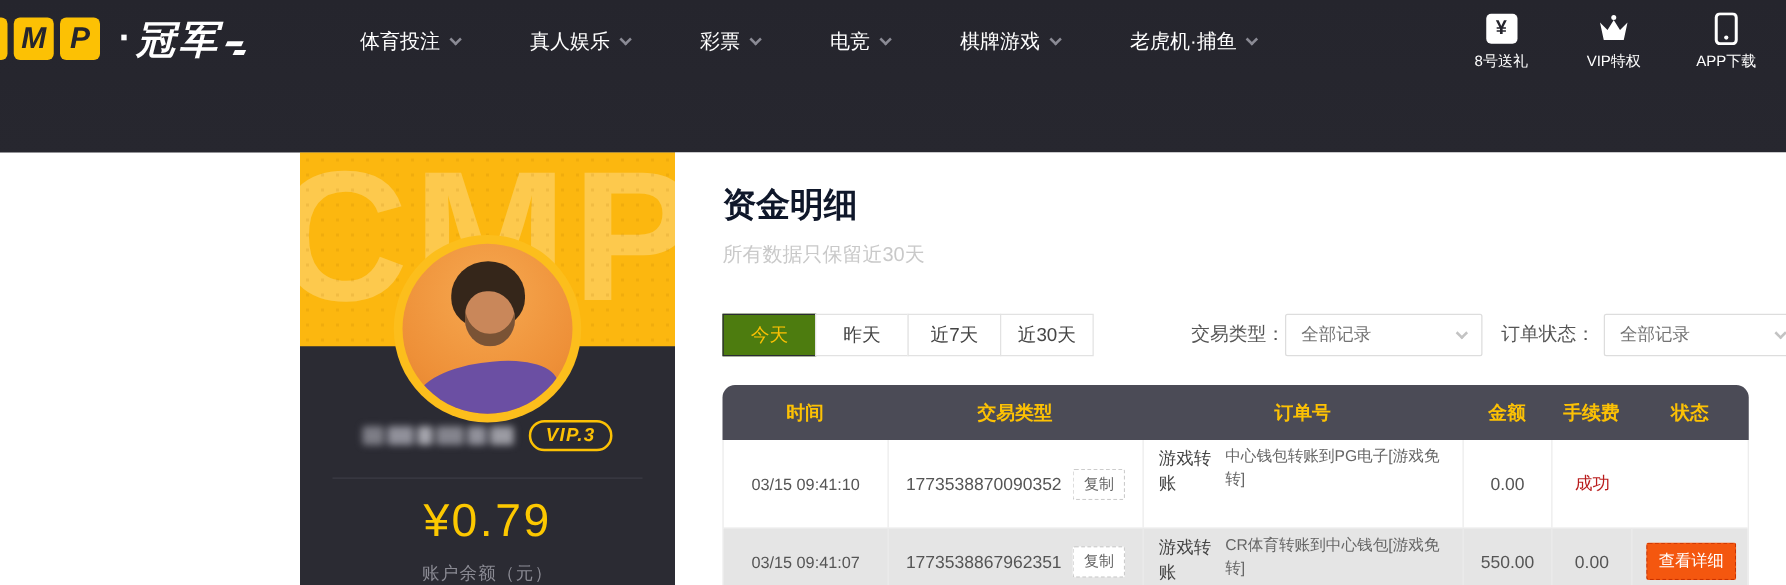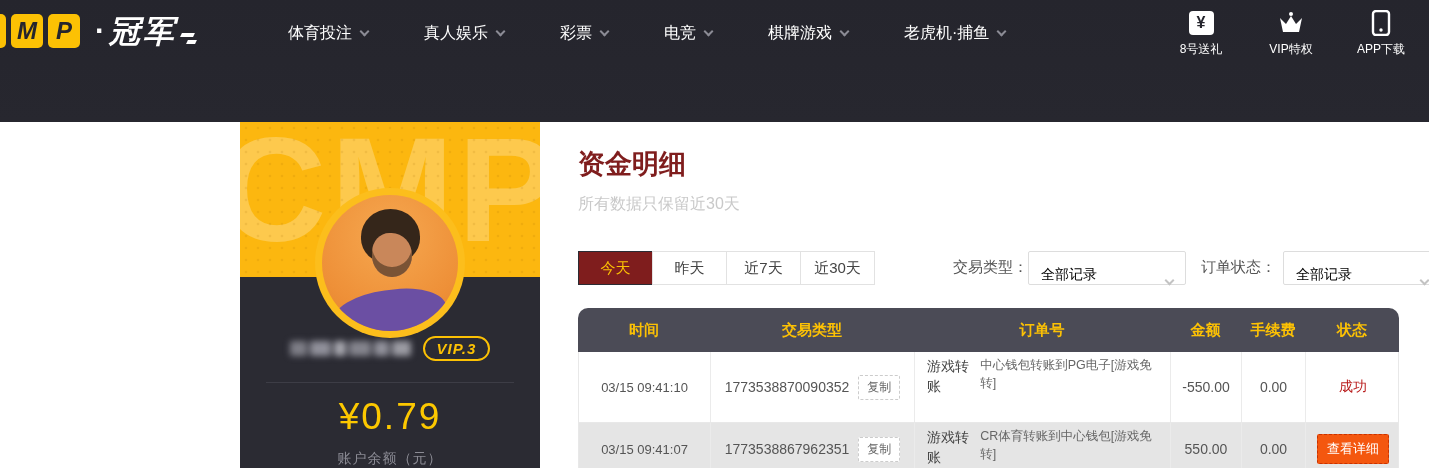--- a/index.html
+++ b/index.html
@@ -71,35 +71,35 @@
       font-size:15px; font-weight:bold; font-style:italic; letter-spacing:1px; }
 
   .side-divider { position:absolute; top:260px; left:26px; right:26px; height:1px; background:#3d3d46; }
   .balance { position:absolute; top:274px; left:0; width:100%; text-align:center;
       color:#fcc800; font-size:37px; font-weight:500; letter-spacing:2px; }
   .balance-caption { position:absolute; top:328px; left:0; width:100%; text-align:center;
       color:#8b8b94; font-size:14px; letter-spacing:1px; }
 
   
   .main { position:absolute; left:540px; top:122px; right:0; bottom:0; background:#fff; }
-  .page-title { position:absolute; left:38px; top:24px; font-size:27px; color:#7f1d1d; font-weight:600; }
+  .page-title { position:absolute; left:38px; top:24px; font-size:27px; color:#0f172a; font-weight:600; }
   .page-subtitle { position:absolute; left:38px; top:72px; font-size:16px; color:#c9c9c9; }
 
   .controls { position:absolute; left:38px; top:129px; right:0; height:34px; }
   .tabs { position:absolute; left:0; top:0; display:flex; }
   .tab { width:75px; height:34px; display:flex; align-items:center; justify-content:center;
       font-size:15px; color:#444; background:#fff; border:1px solid #e2e2e2; margin-left:-1px; cursor:pointer; }
   .tab:first-child { margin-left:0; }
-  .tab.active { background:#7f1d1d; color:#fcc104; border-color:#2b2b33; }
+  .tab.active { background:#4d7c0f; color:#fcc104; border-color:#2b2b33; }
 
   .filter-label { position:absolute; top:7px; font-size:15px; color:#555; white-space:nowrap; }
   .fl-1 { left:375px; } .fl-2 { left:623px; }
   .select { position:absolute; top:0; height:34px; width:158px; border:1px solid #ddd; border-radius:2px;
-      background:#fff; display:flex; align-items:flex-end; justify-content:space-between;
-      padding:0 12px; font-size:14px; color:#000000; cursor:pointer; }
+      background:#fff; display:flex; align-items:center; justify-content:space-between;
+      padding:0 12px; font-size:14px; color:#737373; cursor:pointer; }
   .sel-1 { left:450px; } .sel-2 { left:705px; }
   .sel-chev { width:7px; height:7px; border-right:2px solid #c3c3c3; border-bottom:2px solid #c3c3c3;
       transform:rotate(45deg); margin-top:-3px; }
 
   
   .table { position:absolute; left:38px; top:186px; width:821px; }
   .thead { display:grid; grid-template-columns:132px 204px 256px 71px 64px 94px; height:44px;
       background:#4b4b56; border-radius:10px 10px 0 0; align-items:center; }
   .th { text-align:center; color:#fcc104; font-size:15px; font-weight:bold; }
   .trow { display:grid; grid-template-columns:132px 204px 256px 71px 64px 94px;
@@ -269,21 +269,20 @@
         <div class="trow r1">
           <div class="cell time">03/15 09:41:10</div>
           <div class="cell order">
             <span>1773538870090352</span>
             <button class="copy-btn">复制</button>
           </div>
           <div class="cell type">
             <span class="type-title">游戏转账</span>
             <span class="type-desc">中心钱包转账到PG电子[游戏免转]</span>
           </div>
-          <div class="cell amount">-550.00</div>
           <div class="cell fee">0.00</div>
           <div class="cell">
             <span class="status-success">成功</span>
           </div>
         </div>
 
         <div class="trow r2 alt">
           <div class="cell time">03/15 09:41:07</div>
           <div class="cell order">
             <span>1773538867962351</span>

